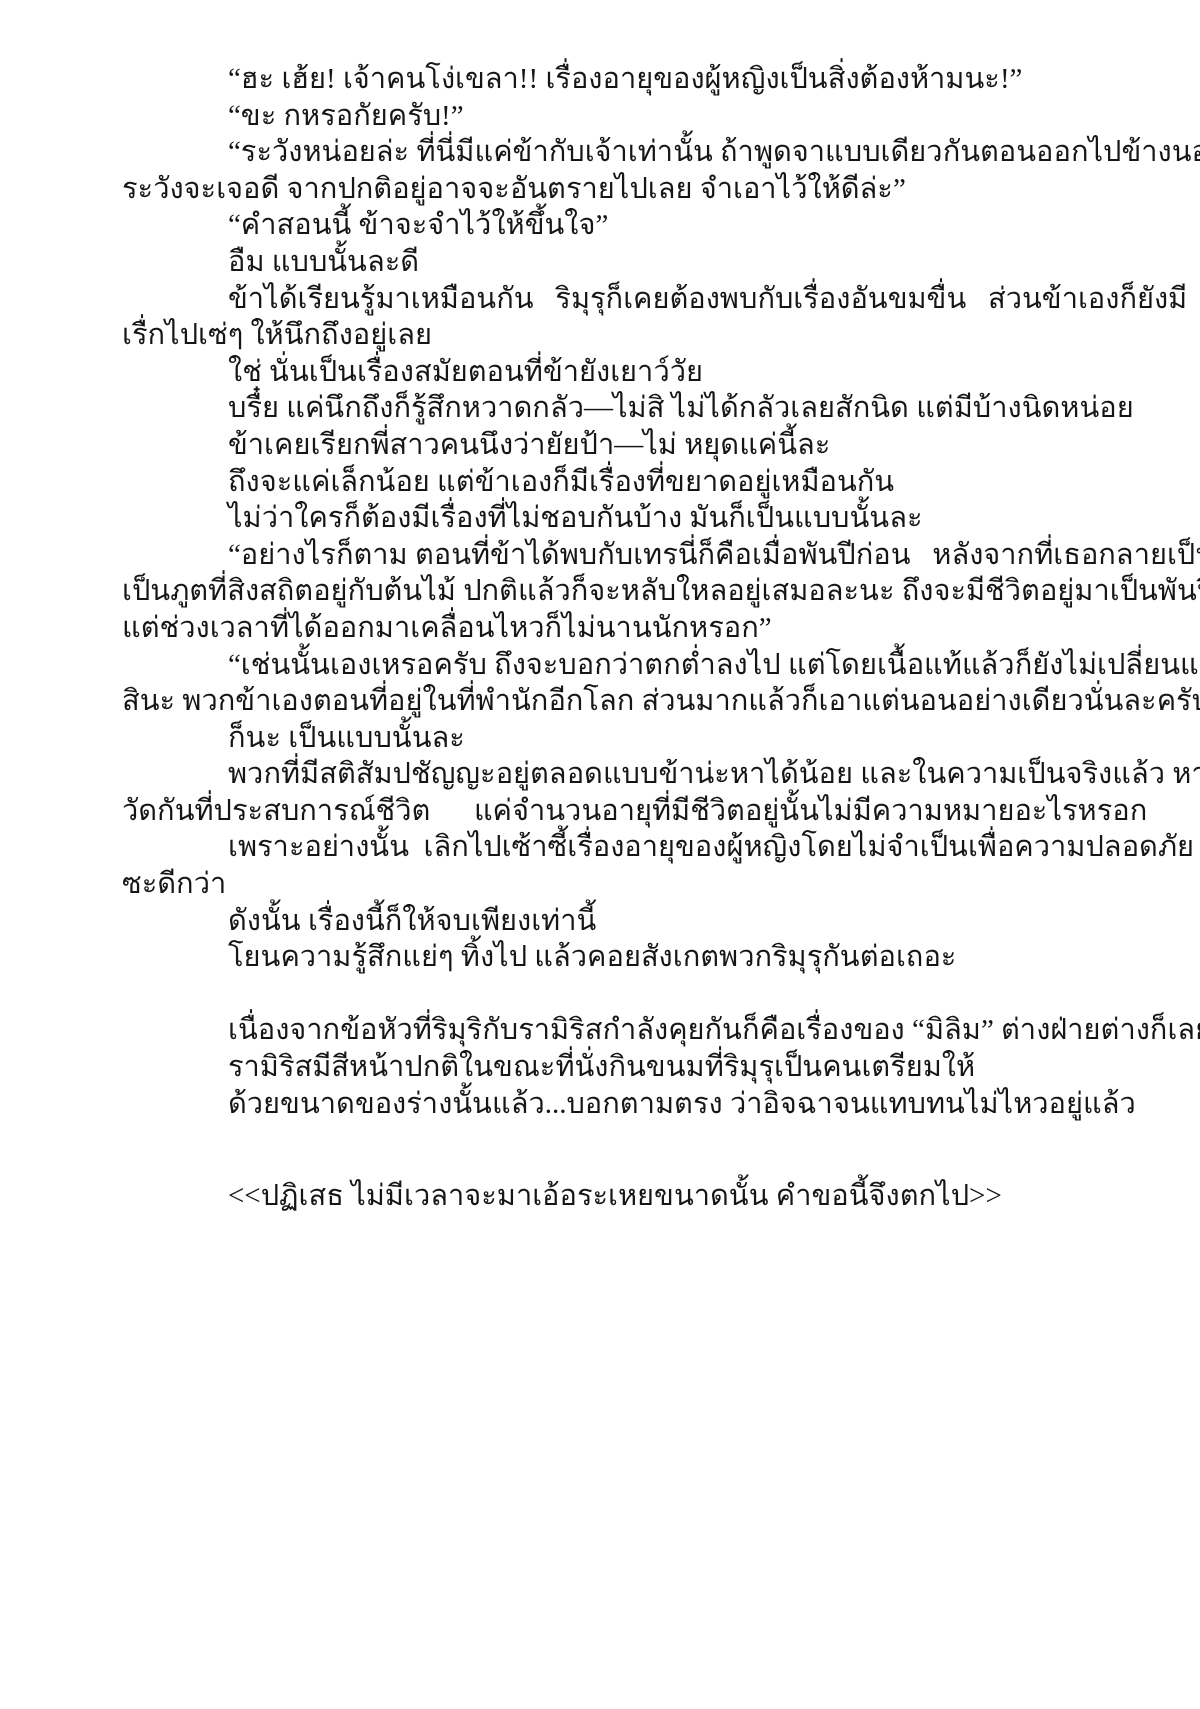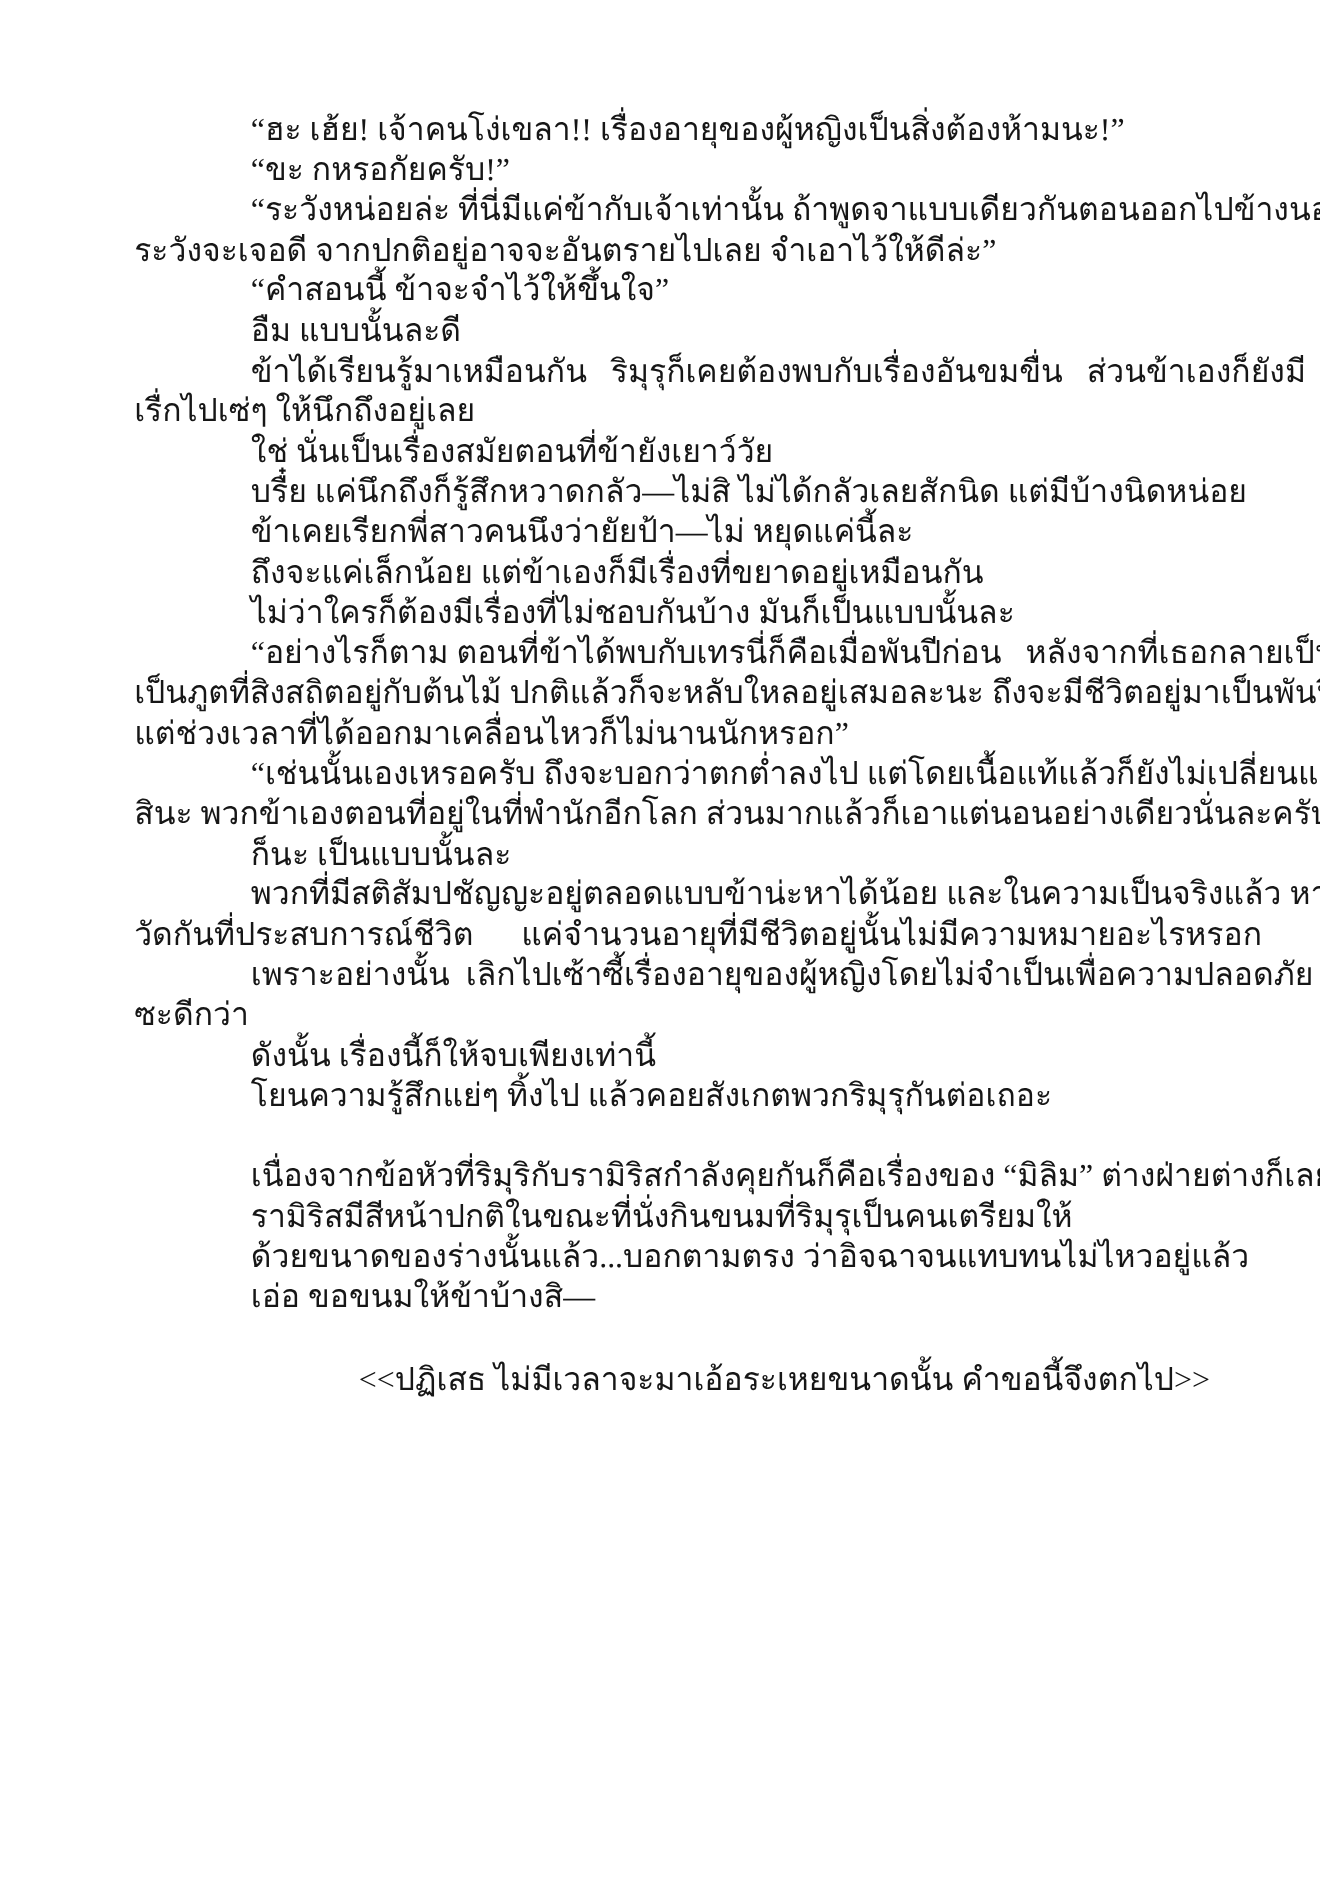--- a/index.html
+++ b/index.html
@@ -7,21 +7,21 @@
     padding: 0;
     background: #ffffff;
   }
   .page {
     position: relative;
     box-sizing: border-box;
     width: 1200px;
     height: 1709px;
     background: #ffffff;
     overflow: hidden;
-    padding: 100px 100px 0 122px;
+    padding: 60px 100px 0 122px;
   }
   .text-block {
     width: 978px;
   }
   .line {
     font-family: "Liberation Serif", "DejaVu Serif", serif;
     font-size: 29px;
     line-height: 36.6px;
     color: #161616;
     white-space: pre;        
@@ -57,16 +57,15 @@
       <div class="line indent">ก็นะ เป็นแบบนั้นละ</div>
       <div class="line indent">พวกที่มีสติสัมปชัญญะอยู่ตลอดแบบข้าน่ะหาได้น้อย และในความเป็นจริงแล้ว หาก</div>
       <div class="line">วัดกันที่ประสบการณ์ชีวิต      แค่จำนวนอายุที่มีชีวิตอยู่นั้นไม่มีความหมายอะไรหรอก</div>
       <div class="line indent">เพราะอย่างนั้น  เลิกไปเซ้าซี้เรื่องอายุของผู้หญิงโดยไม่จำเป็นเพื่อความปลอดภัย</div>
       <div class="line">ซะดีกว่า</div>
       <div class="line indent">ดังนั้น เรื่องนี้ก็ให้จบเพียงเท่านี้</div>
       <div class="line indent">โยนความรู้สึกแย่ๆ ทิ้งไป แล้วคอยสังเกตพวกริมุรุกันต่อเถอะ</div>
       <div class="line indent" style="margin-top: 36.6px;">เนื่องจากข้อหัวที่ริมุริกับรามิริสกำลังคุยกันก็คือเรื่องของ “มิลิม” ต่างฝ่ายต่างก็เลย</div>
       <div class="line indent">รามิริสมีสีหน้าปกติในขณะที่นั่งกินขนมที่ริมุรุเป็นคนเตรียมให้</div>
       <div class="line indent">ด้วยขนาดของร่างนั้นแล้ว...บอกตามตรง ว่าอิจฉาจนแทบทนไม่ไหวอยู่แล้ว</div>
-      <div class="line indent">เอ่อ ขอขนมให้ข้าบ้างสิ—</div>
-      <div class="line indent" style="margin-top: 39px; text-align: right;">&lt;&lt;ปฏิเสธ ไม่มีเวลาจะมาเอ้อระเหยขนาดนั้น คำขอนี้จึงตกไป&gt;&gt;</div>
+      <div class="line indent" style="margin-top: 56px;">&lt;&lt;ปฏิเสธ ไม่มีเวลาจะมาเอ้อระเหยขนาดนั้น คำขอนี้จึงตกไป&gt;&gt;</div>
     </div>
 </div>
 
 </body></html>

